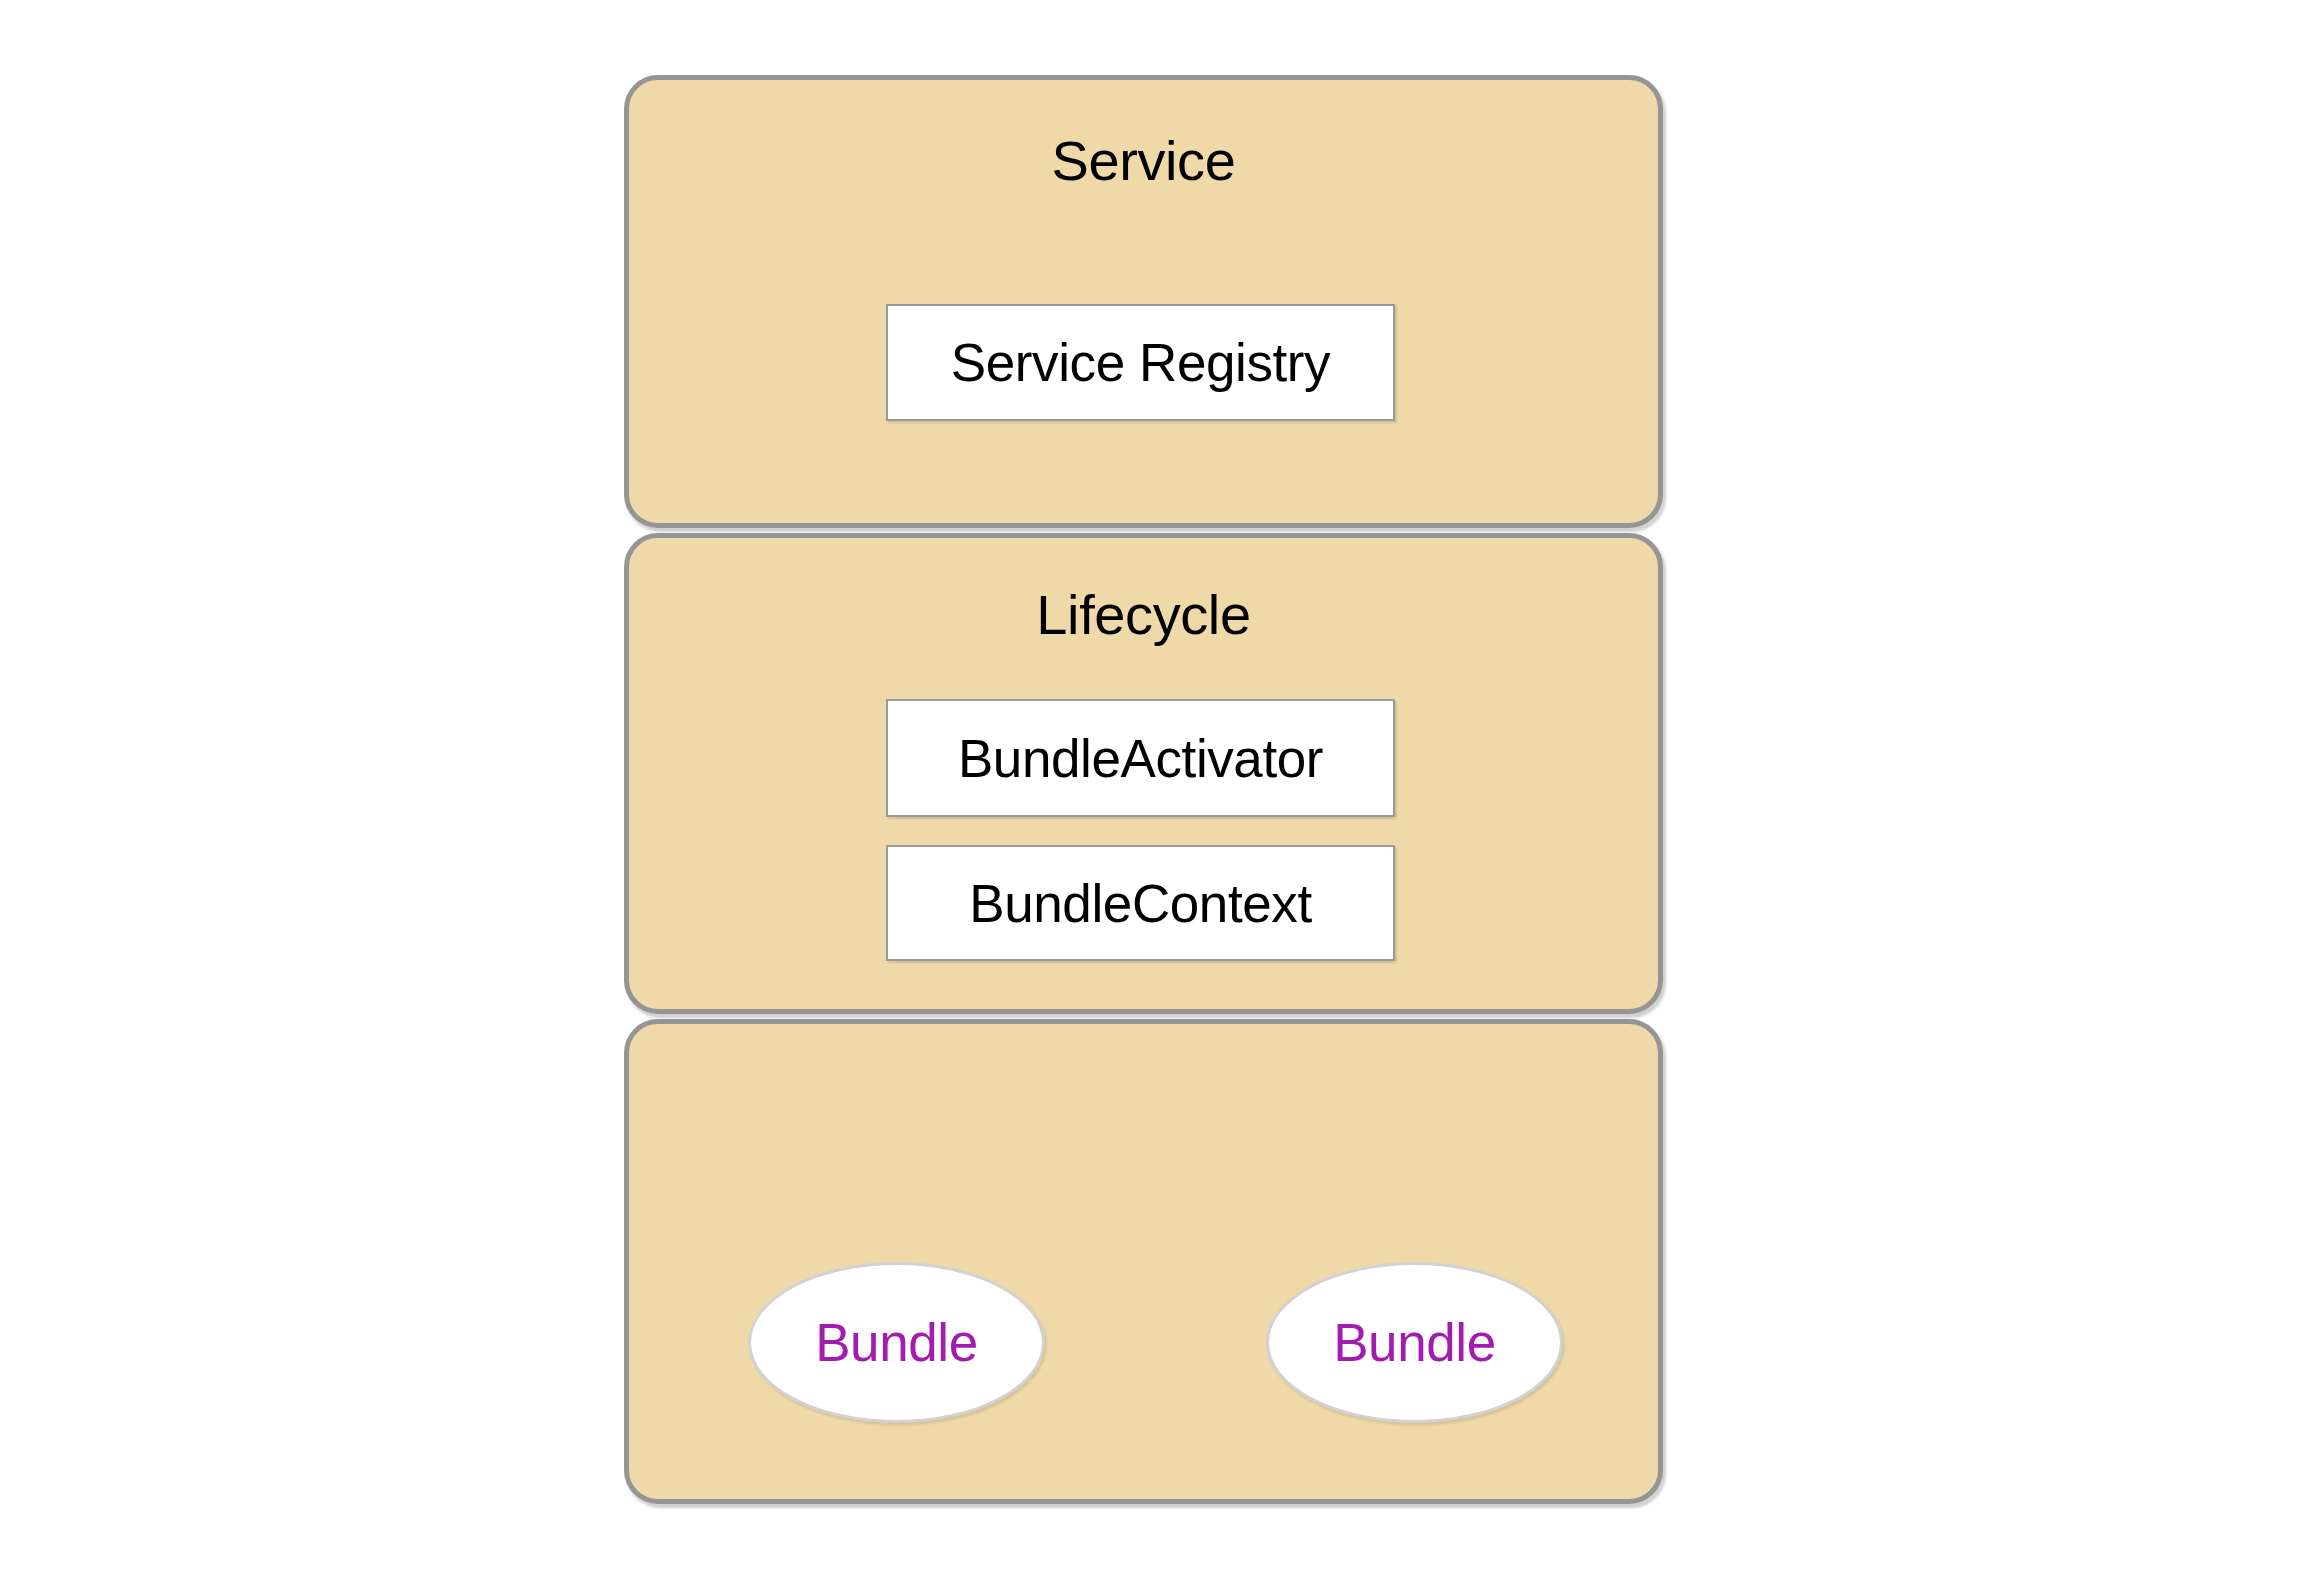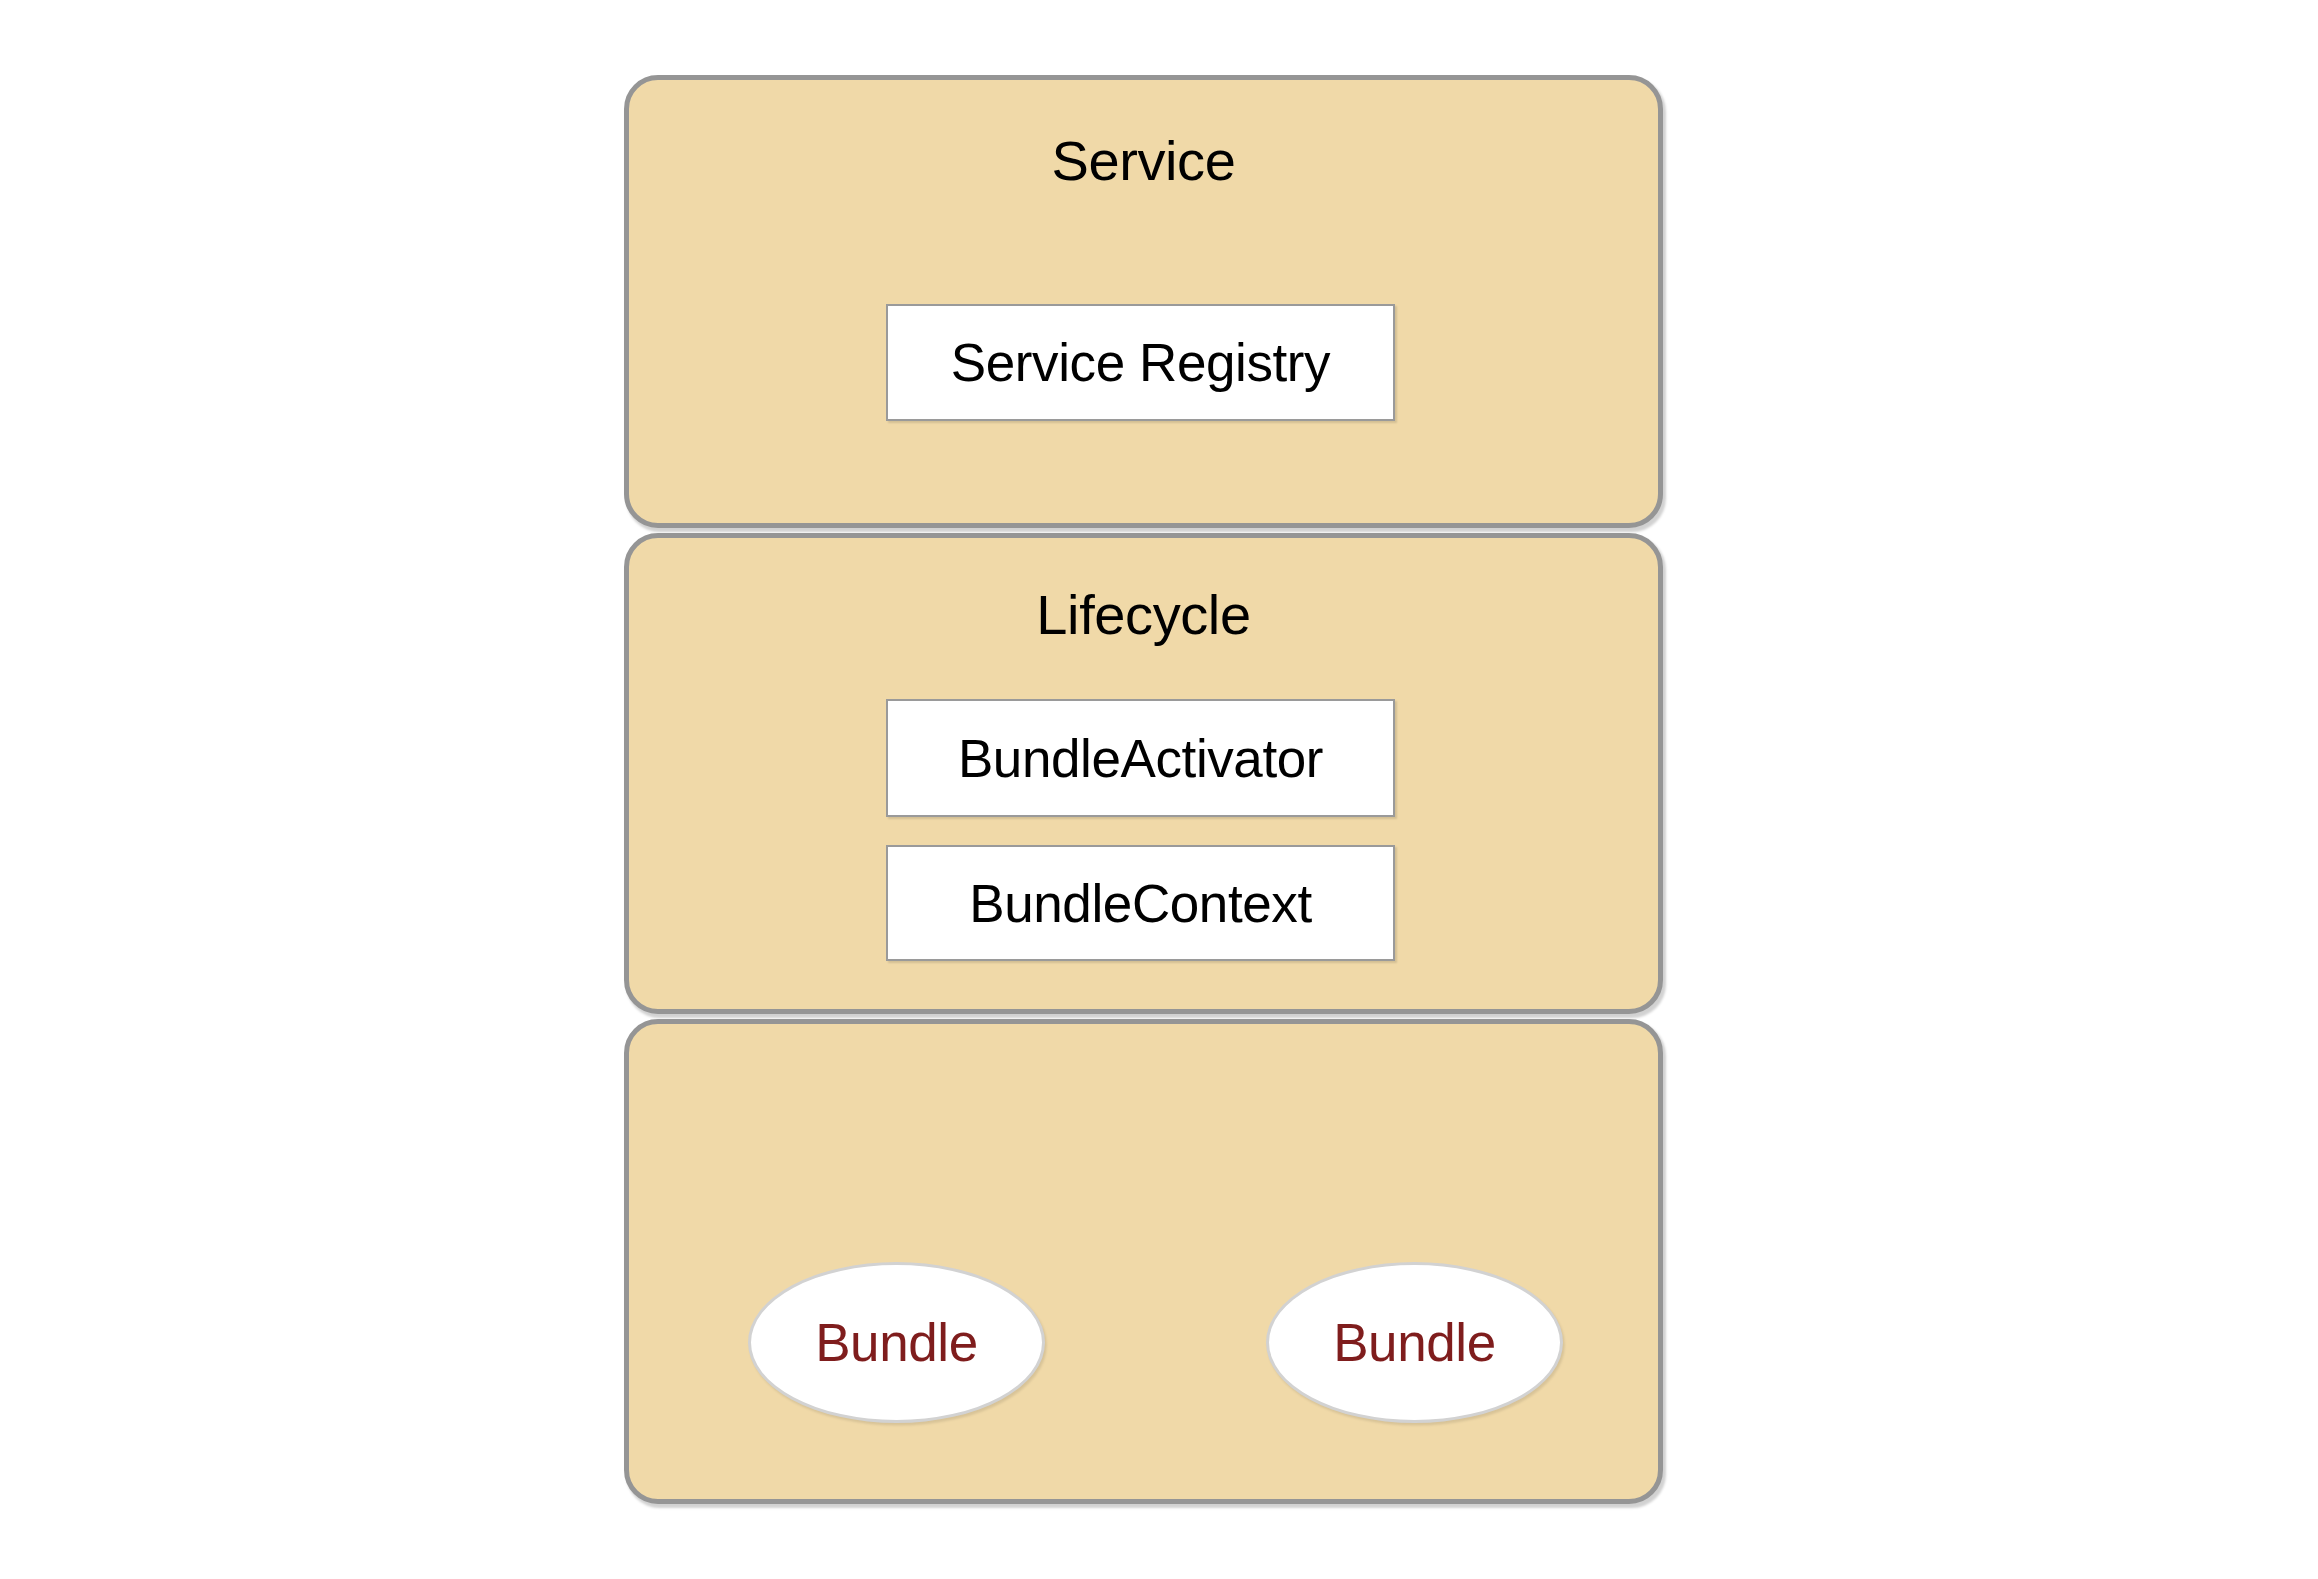--- a/index.html
+++ b/index.html
@@ -82,21 +82,21 @@
     border-radius: 50%;
     box-sizing: border-box;
     display: flex;
     align-items: center;
     justify-content: center;
     box-shadow: 1.7px 2.5px 2.5px rgba(0,0,0,0.10);
   }
   .ellipse-node .ellipse-label {
     font-size: 53px;
     line-height: 1;
-    color: #7f1d1d;
+    color: #a21caf;
     letter-spacing: -0.4px;
     white-space: nowrap;
   }
   #bundle-left  { left: 119px; top: 238px; width: 297px; height: 161px; }
   #bundle-right { left: 637px; top: 238px; width: 297px; height: 161px; }
 </style>
 </head>
 <body>
 
 <div id="diagram">

